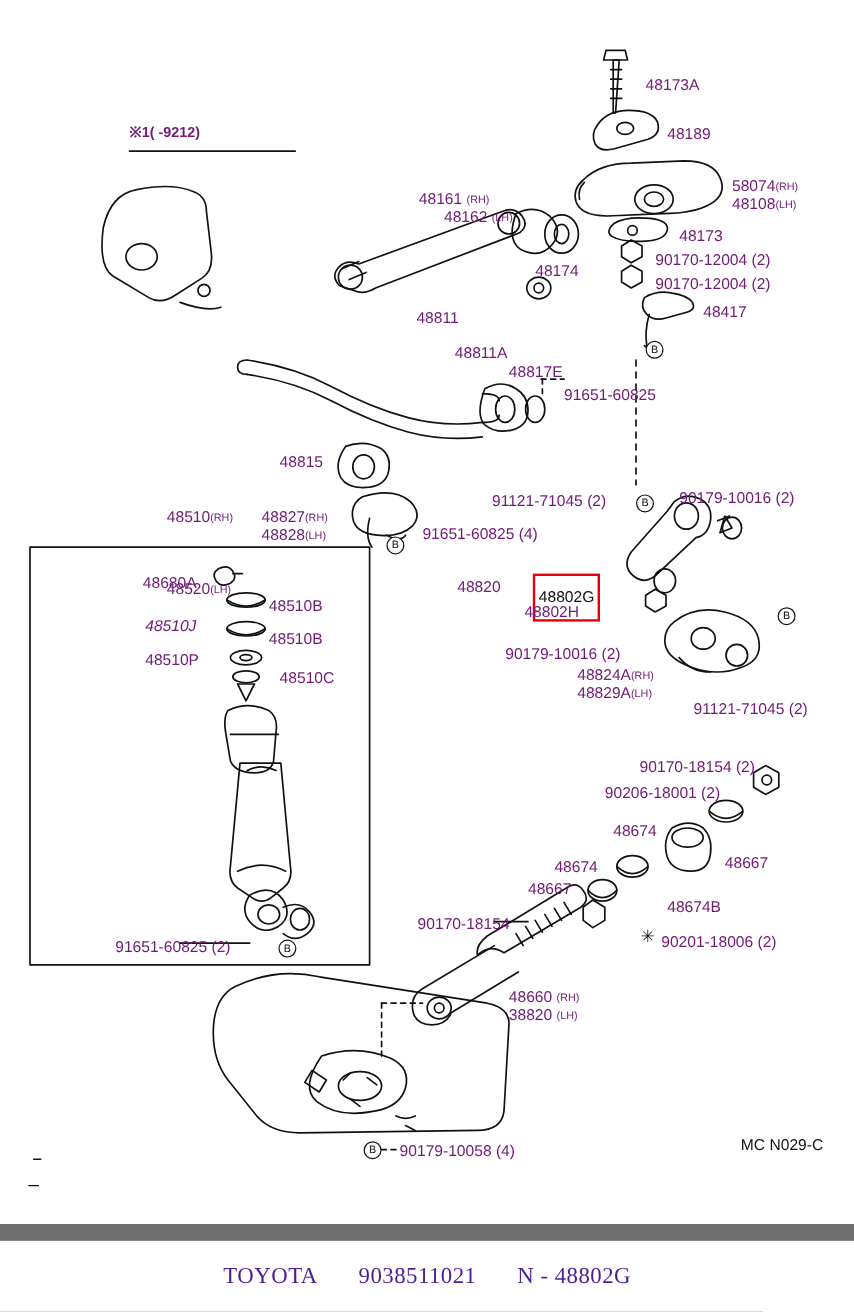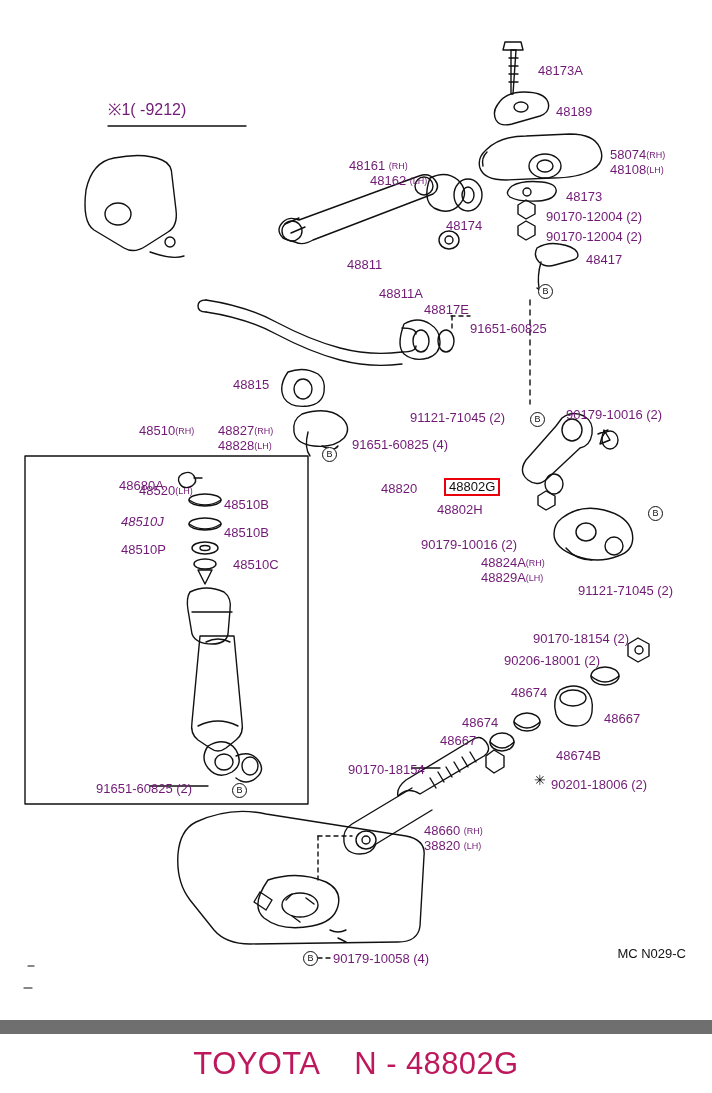--- a/index.html
+++ b/index.html
@@ -18,21 +18,21 @@
     font-family:"Liberation Sans", sans-serif;
     font-size:13px;
     color:#701a75;
     white-space:nowrap;
     line-height:14px;
   }
   .lbl .sfx{font-size:9px;vertical-align:top;}
   .highlight{
     border:2px solid #e8000d;
     color:#111;
-    padding:0 3px;
+    padding:11px 3px;
     background:#fff;
   }
   .circ{
     position:absolute;
     width:13px;height:13px;
     border:1px solid #111;
     border-radius:50%;
     font-size:9px;
     line-height:12px;
     text-align:center;
@@ -49,23 +49,23 @@
     position:absolute;left:0;top:1020px;width:712px;height:73px;
     background:#6f6f6f;
   }
   #footer-inner{
     position:absolute;left:0;top:1034px;width:712px;height:59px;
     background:#ffffff;
     display:flex;align-items:center;justify-content:center;
     gap:34px;
   }
   #footer-inner .ftxt{
-    font-family:Liberation Sans, sans-serif;
-    font-size:31px;
-    color:#be185d;
+    font-family:Liberation Serif, serif;
+    font-size:19px;
+    color:#4c1d95;
     letter-spacing:.4px;
   }
   #mc{
     position:absolute;right:26px;top:946px;
     font-size:13px;color:#111;
     font-family:"Liberation Sans", sans-serif;
   }
 </style>
 </head>
 <body>
@@ -207,21 +207,21 @@
 
       <path d="M318 836 L352 836" stroke-dasharray="4 4"></path>
       <path d="M318 836 L318 884" stroke-dasharray="4 4"></path>
       <path d="M330 958 L318 958" stroke-dasharray="4 4"></path>
 
       <path d="M28 966 h6 M24 988 h8" stroke-width="1.2"></path>
     </g>
   </svg>
 
   
-  <div class="lbl" style="left:108px;top:103px;font-size:16px;">※1( -9212)</div>
+  <div class="lbl" style="left:108px;top:103px;font-size:12px;font-weight:bold;">※1( -9212)</div>
 
   
   <div class="lbl" style="left:538px;top:64px;"><span>48173A</span></div>
   <div class="lbl" style="left:556px;top:105px;"><span>48189</span></div>
   <div class="lbl" style="left:610px;top:148px;"><span>58074</span><span class="sfx">(RH)</span></div>
   <div class="lbl" style="left:610px;top:163px;"><span>48108</span><span class="sfx">(LH)</span></div>
   <div class="lbl" style="left:566px;top:190px;"><span>48173</span></div>
   <div class="lbl" style="left:546px;top:210px;"><span>90170-12004 (2)</span></div>
   <div class="lbl" style="left:546px;top:230px;"><span>90170-12004 (2)</span></div>
   <div class="lbl" style="left:586px;top:253px;"><span>48417</span></div>
@@ -277,14 +277,15 @@
 
   
   <div class="star" style="left:534px;top:772px;">✳</div>
 
   <div id="mc">MC N029-C</div>
 </div>
 
 <div id="footer"></div>
 <div id="footer-inner">
   <span class="ftxt">TOYOTA</span>
+  <span class="ftxt">9038511021</span>
   <span class="ftxt">N - 48802G</span>
 </div>
 
 </body></html>

